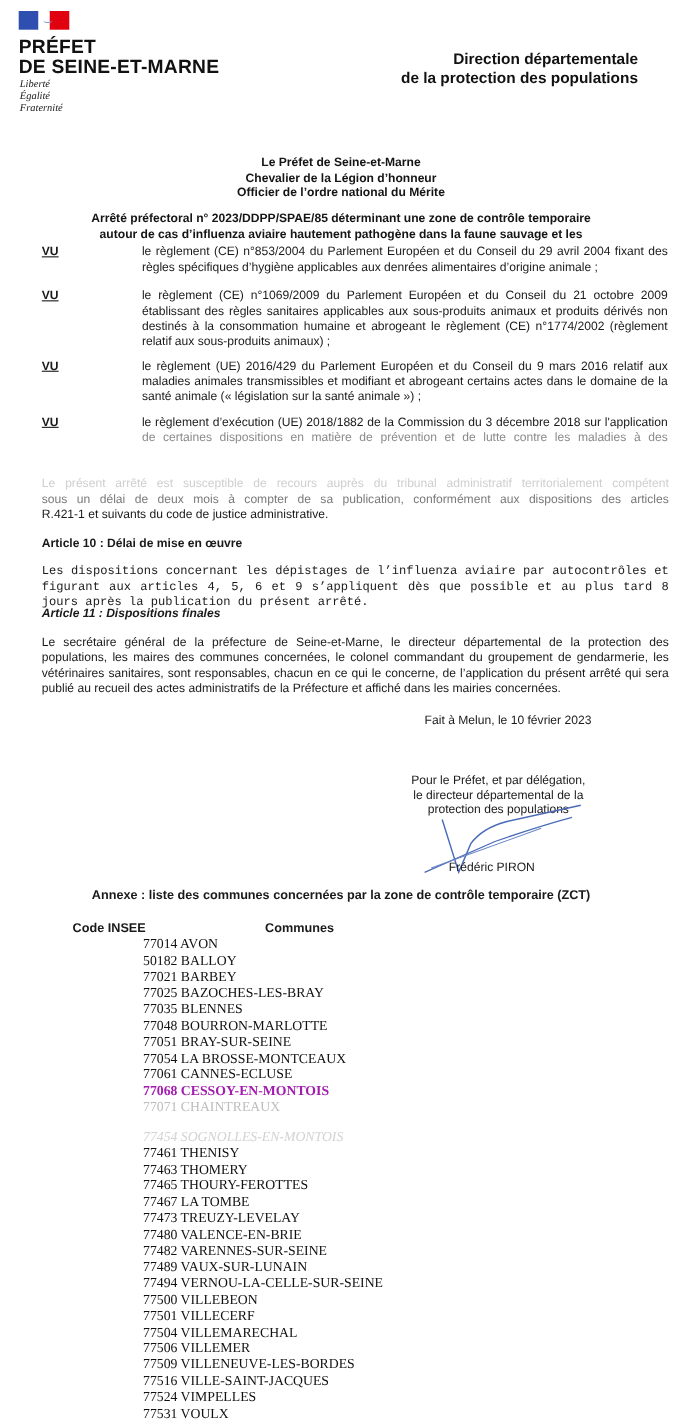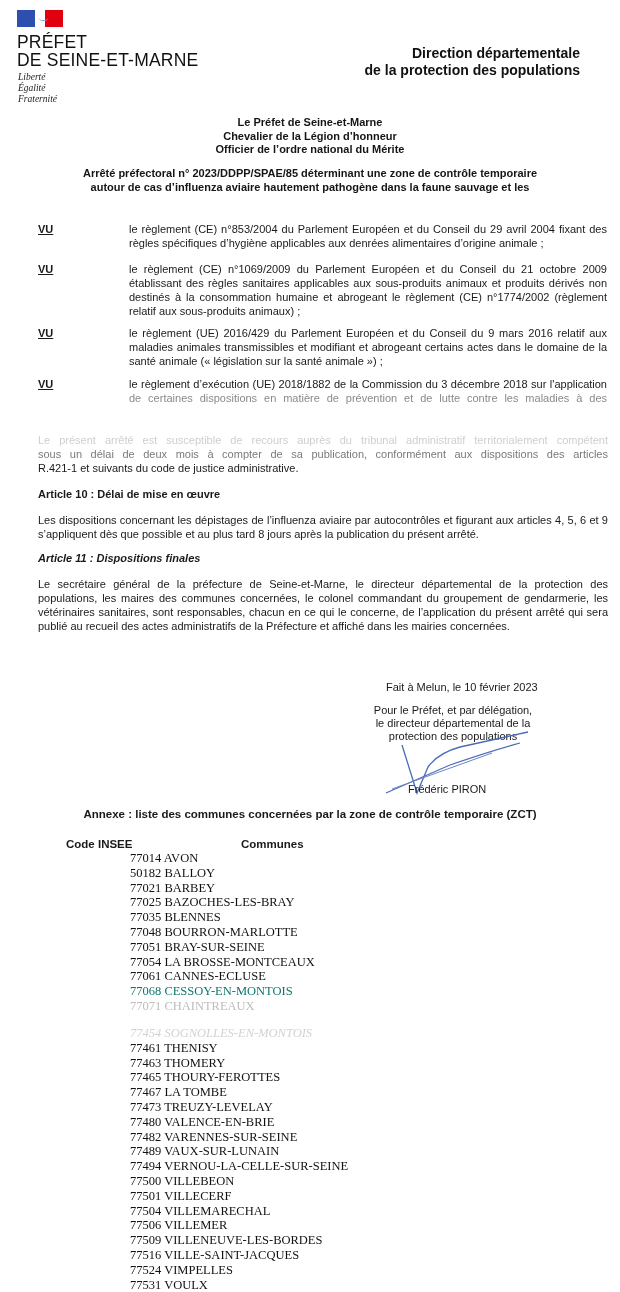--- a/index.html
+++ b/index.html
@@ -7,27 +7,27 @@
   .sans { font-family: "Liberation Sans", "DejaVu Sans", sans-serif; }
   .serif { font-family: "Liberation Serif", "DejaVu Serif", serif; }
 
   
   .flag { position: absolute; left: 17px; top: 10px; width: 46px; height: 17px; display: flex; }
   .flag .blue { width: 18px; height: 17px; background: #2e4fb0; }
   .flag .white { width: 10px; height: 17px; background: #ffffff; position: relative; }
   .flag .red { width: 18px; height: 17px; background: #e1000f; }
   .flag .profile-mark { position: absolute; left: 4px; top: 5px; width: 9px; height: 5px; border-bottom: 1px solid #8aa0d8; border-radius: 0 0 50% 50%; }
 
-  .pref-title { position: absolute; left: 17px; top: 33px; font-weight: 400; font-size: 17.5px; line-height: 18px; letter-spacing: 0.2px; color: #111; }
+  .pref-title { position: absolute; left: 17px; top: 33px; font-weight: 700; font-size: 17.5px; line-height: 18px; letter-spacing: 0.2px; color: #111; }
   .devise { position: absolute; left: 18px; top: 72px; font-style: italic; font-size: 9.5px; line-height: 11px; color: #222; }
 
   .direction { position: absolute; right: 40px; top: 45px; text-align: right; font-weight: 700; font-size: 14px; line-height: 17px; color: #111; }
 
   
-  .center-block { position: absolute; left: 0; width: 620px; text-align: center; font-weight: 700; font-size: 11px; line-height: 13.5px; color: #151515; }
+  .center-block { position: absolute; left: 0; width: 620px; text-align: center; font-weight: 700; font-size: 11px; line-height: 13.5px; color: #151515; margin-top: 26px; }
   .prefect-titles { top: 116px; }
   .arrete-title { top: 167px; }
 
   
   .vu { position: absolute; left: 38px; width: 570px; font-size: 11px; line-height: 14px; }
   .vu .label { position: absolute; left: 0; top: 0; font-weight: 700; width: 50px; text-decoration: underline; }
   .vu .text { margin-left: 91px; text-align: justify; width: 478px; }
   .vu1 { top: 222px; }
   .vu2 { top: 262px; }
   .vu3 { top: 326px; }
@@ -38,38 +38,38 @@
   
   .recours { position: absolute; left: 38px; width: 570px; top: 433px; font-size: 11px; line-height: 14px; text-align: justify; }
   .recours .l1 { color: #cfcfcf; display: block; text-align-last: justify; }
   .recours .l2 { color: #7a7a7a; display: block; text-align-last: justify; }
   .recours .l3 { color: #1a1a1a; display: block; }
 
   .article-heading { position: absolute; left: 38px; font-weight: 700; font-size: 11px; line-height: 14px; }
   .art10-h { top: 487px; }
   .art11-h { top: 551px; font-style: italic; }
   .para { position: absolute; left: 38px; width: 570px; font-size: 11px; line-height: 14px; text-align: justify; }
-  .art10-p { top: 513px; }
+  .art10-p { top: 513px; font-family: Liberation Mono, monospace; }
   .art11-p { top: 577px; }
 
-  .fait { position: absolute; left: 368px; top: 680px; font-size: 11px; line-height: 14px; padding-left: 18px; }
+  .fait { position: absolute; left: 368px; top: 648px; font-size: 11px; line-height: 14px; padding-left: 18px; }
   .signature-block { position: absolute; left: 358px; top: 704px; width: 190px; text-align: center; font-size: 11px; line-height: 13px; }
   .signer { position: absolute; left: 408px; top: 783px; font-size: 11px; line-height: 13px; }
   .sig-svg { position: absolute; left: 380px; top: 725px; }
 
   .annex-title { position: absolute; left: 0; width: 620px; top: 807px; text-align: center; font-weight: 700; font-size: 11.5px; line-height: 14px; }
   .col-h { position: absolute; top: 837px; font-weight: 700; font-size: 11.5px; line-height: 14px; text-align: right; }
   .col-code { left: 66px; }
   .col-communes { left: 241px; }
 
   .communes { position: absolute; left: 130px; font-size: 12.5px; line-height: 14.8px; color: #111; margin: 0; padding: 0; list-style: none; }
   .communes li { white-space: nowrap; }
   .list-a { top: 851px; }
   .list-b { top: 1040px; }
-  .faded1 { color: #0f766e; }
+  .faded1 { color: #a21caf; font-weight: bold; }
   .faded2 { color: #bdbdbd; }
   .faded3 { color: #d2d2d2; }
 </style>
 </head>
 <body>
 
 <div class="flag">
   <div class="blue"></div>
   <div class="white">
     <div class="profile-mark"></div>

